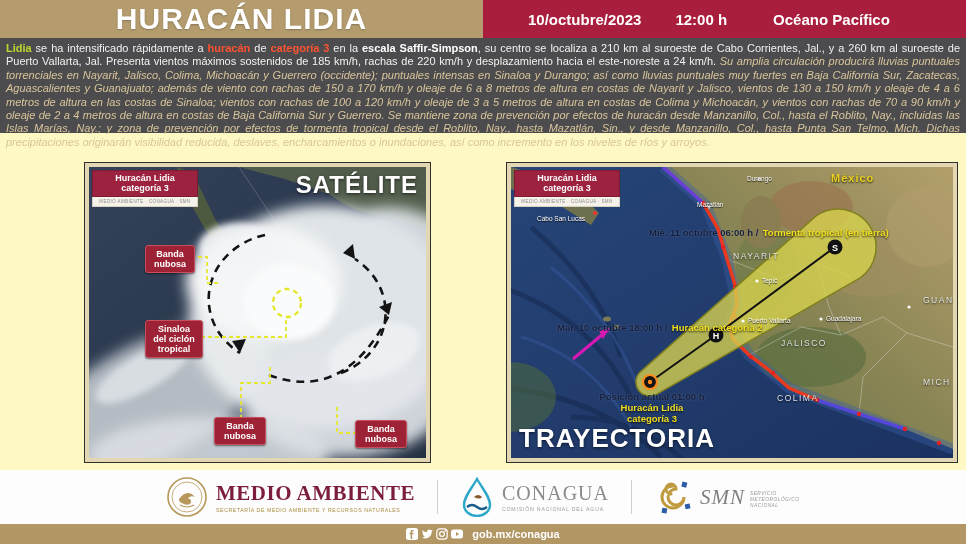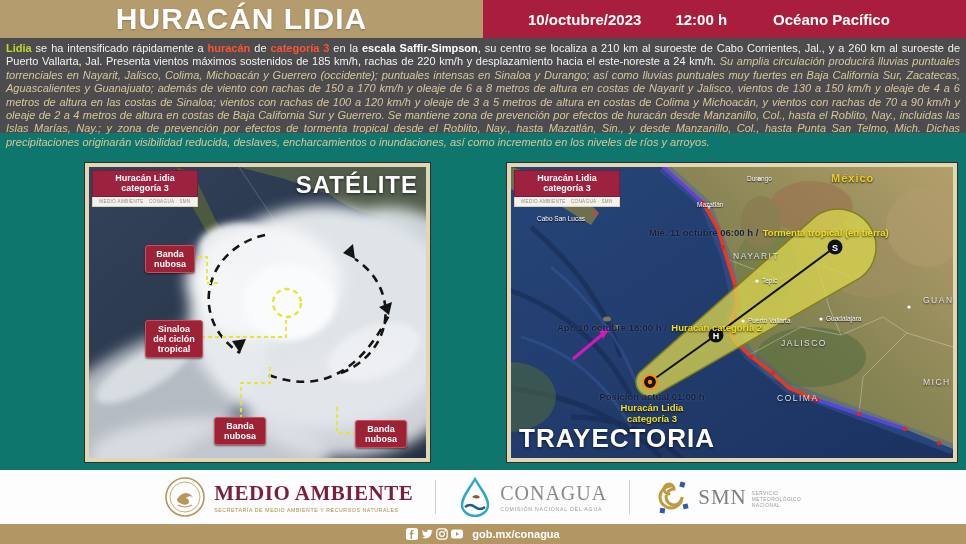--- a/index.html
+++ b/index.html
@@ -1,17 +1,17 @@
 <!DOCTYPE html>
 <html><head>
 <meta charset="utf-8">
 <style>
   * { margin:0; padding:0; box-sizing:border-box; }
   body { font-family:"Liberation Sans", sans-serif; background:#222; }
-  .page { position:relative; width:966px; height:544px; overflow:hidden; background:#0f766e; }
+  .page { position:relative; width:966px; height:544px; overflow:hidden; background:#fef9c3; }
 
   
   .header { position:absolute; top:0; left:0; width:966px; height:38px; display:flex; }
   .header-left { width:483px; height:100%; background:#b49c6e; display:flex; align-items:center; justify-content:center; }
   .header-title { color:#fff; font-size:30px; font-weight:bold; letter-spacing:1px; text-shadow:0 1px 2px rgba(0,0,0,.25); }
   .header-right { flex:1; background:#a91e3d; display:flex; align-items:center; color:#fff; font-weight:bold; font-size:15px; }
   .header-date { margin-left:45px; }
   .header-time { margin-left:34px; }
   .header-region { margin-left:46px; }
 
@@ -49,21 +49,21 @@
   .lbl-country { color:#ead01c; font-size:11px; font-weight:bold; letter-spacing:1px; text-shadow:0 1px 2px rgba(0,0,0,.8); }
 
   
   .footer { position:absolute; left:0; top:470px; width:966px; height:54px; background:#fdfdfd; display:flex; align-items:center; justify-content:center; gap:22px; }
   .f-block { display:flex; align-items:center; gap:8px; }
   .f-divider { width:1px; height:34px; background:#cfcfcf; }
   .ma-text .ma-title { font-family:"Liberation Serif", serif; font-weight:bold; font-size:21px; color:#7c1d3f; letter-spacing:.5px; }
   .ma-text .ma-sub { font-size:5.2px; color:#a98b3c; letter-spacing:.6px; margin-top:1px; }
   .cn-text .cn-title { font-family:"Liberation Serif", serif; font-size:20px; color:#8a8a8d; letter-spacing:1px; }
   .cn-text .cn-sub { font-size:5.2px; color:#9a9a9a; letter-spacing:.8px; margin-top:1px; }
-  .smn-text { display:flex; align-items:center; gap:5px; }
+  .smn-text { display:flex; align-items:center; gap:5px;font-style:italic; }
   .smn-title { font-family:"Liberation Serif", serif; font-size:21px; color:#7f8083; letter-spacing:1px; }
   .smn-sub { font-size:4.8px; color:#9a9a9a; letter-spacing:.5px; line-height:6px; margin-top:6px; }
 
   
   .bottombar { position:absolute; left:0; top:524px; width:966px; height:20px; background:#b29764; display:flex; align-items:center; justify-content:center; gap:3px; }
   .bb-url { color:#fff; font-weight:bold; font-size:11px; margin-left:6px; }
   .bb-icon { width:12px; height:12px; display:block; }
 </style>
 </head>
 <body>
@@ -262,21 +262,21 @@
       </div>
       <div class="badge-logos">MEDIO AMBIENTE · CONAGUA · SMN</div>
     </div>
     <div class="panel-caption cap-tra">TRAYECTORIA</div>
 
     <div class="tra-label" style="left:138px; top:55px;">
       <span class="lbl-dark">Mié. 11 octubre 06:00 h /</span>
       <span class="lbl-yellow">Tormenta tropical (en tierra)</span>
     </div>
     <div class="tra-label" style="left:46px; top:150px;">
-      <span class="lbl-dark">Apr. 10 octubre 18:00 h /</span>
+      <span class="lbl-dark">Mar. 10 octubre 18:00 h /</span>
       <span class="lbl-yellow">Huracán categoría 2</span>
     </div>
     <div class="tra-label" style="left:76px; top:224px; text-align:center; width:130px;">
       <div class="lbl-dark">Posición actual 01:00 h</div>
       <div class="lbl-yellow">Huracán Lidia</div>
       <div class="lbl-yellow">categoría 3</div>
     </div>
 
     <div class="tra-label lbl-country" style="left:320px; top:5px;">México</div>
     <div class="tra-label lbl-city" style="left:236px; top:8px;">Durango</div>

